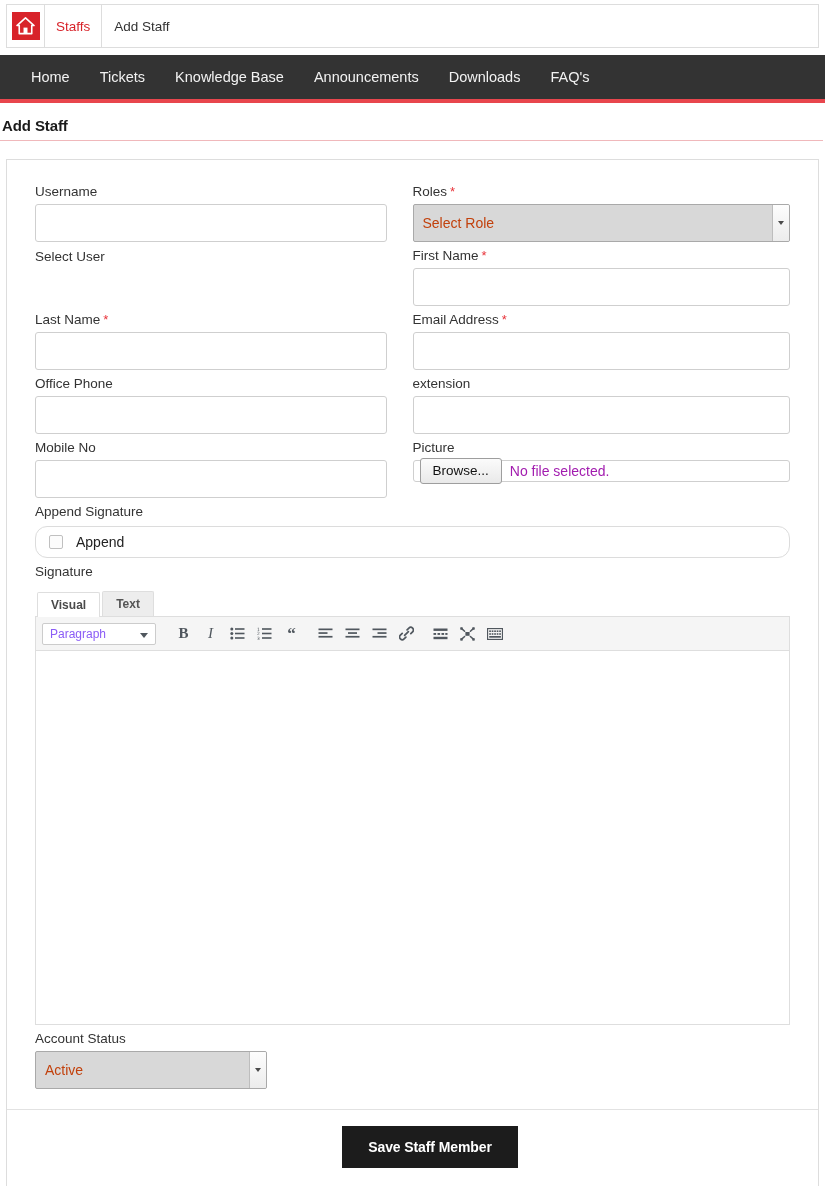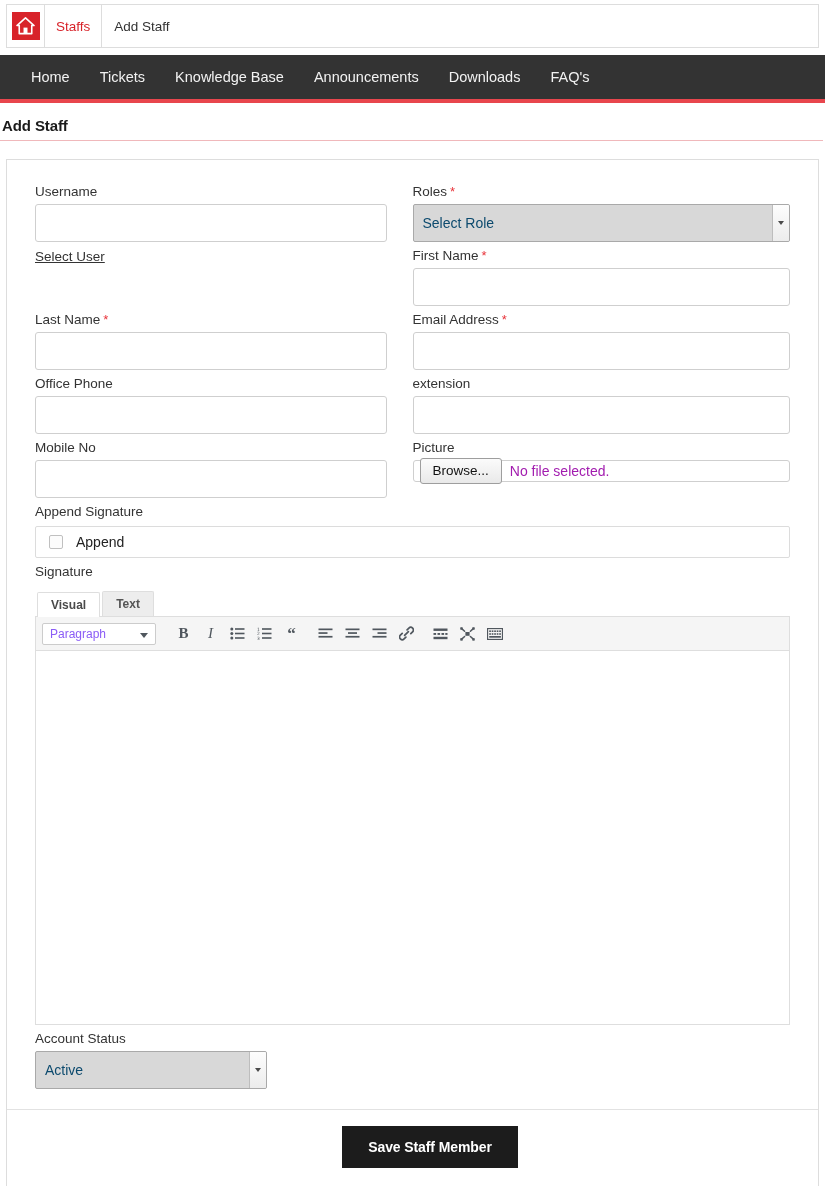--- a/index.html
+++ b/index.html
@@ -117,33 +117,32 @@
     padding: 6px 9px;
     color: #333;
     outline: none;
   }
   .helper {
     font-size: 13.5px;
     color: #333;
     padding: 6px 0 0 0;
     display: block;
     line-height: 18px;
-    text-decoration: underline;
   }
 
   
   .sel {
     position: relative;
     display: block;
     height: 38px;
     background: #d8d8d8;
     border: 1px solid #a9a9a9;
     border-radius: 2px;
     font-size: 14px;
-    color: #0c4a6e;
+    color: #c2410c;
     line-height: 36px;
     padding-left: 9px;
     overflow: hidden;
     cursor: pointer;
   }
   .sel.w-roles { width: 100%; }
   .sel.w-status { width: 232px; }
   .sel .arrowbox {
     position: absolute; top: 0; right: 0;
     width: 17px; height: 100%;
@@ -182,21 +181,21 @@
   }
   .file-status {
     font-size: 14px;
     color: #a21caf;
     padding-left: 8px;
   }
 
   
   .append-row {
     border: 1px solid #dcdcdc;
-    border-radius: 2px;
+    border-radius: 12px;
     height: 32px;
     display: flex;
     align-items: center;
     padding-left: 13px;
     background: #fff;
     margin-top: 2px;
   }
   .cbx {
     width: 14px; height: 14px;
     border: 1px solid #c0c0c0;

